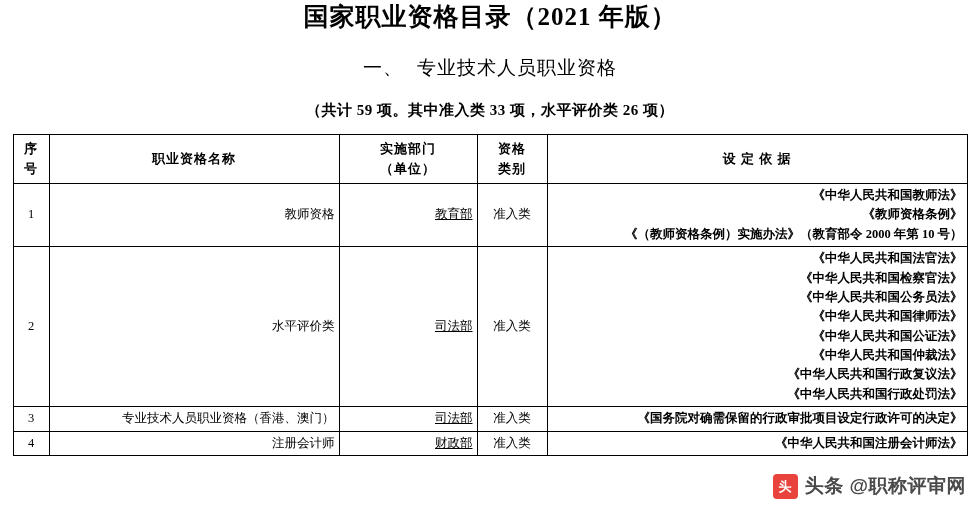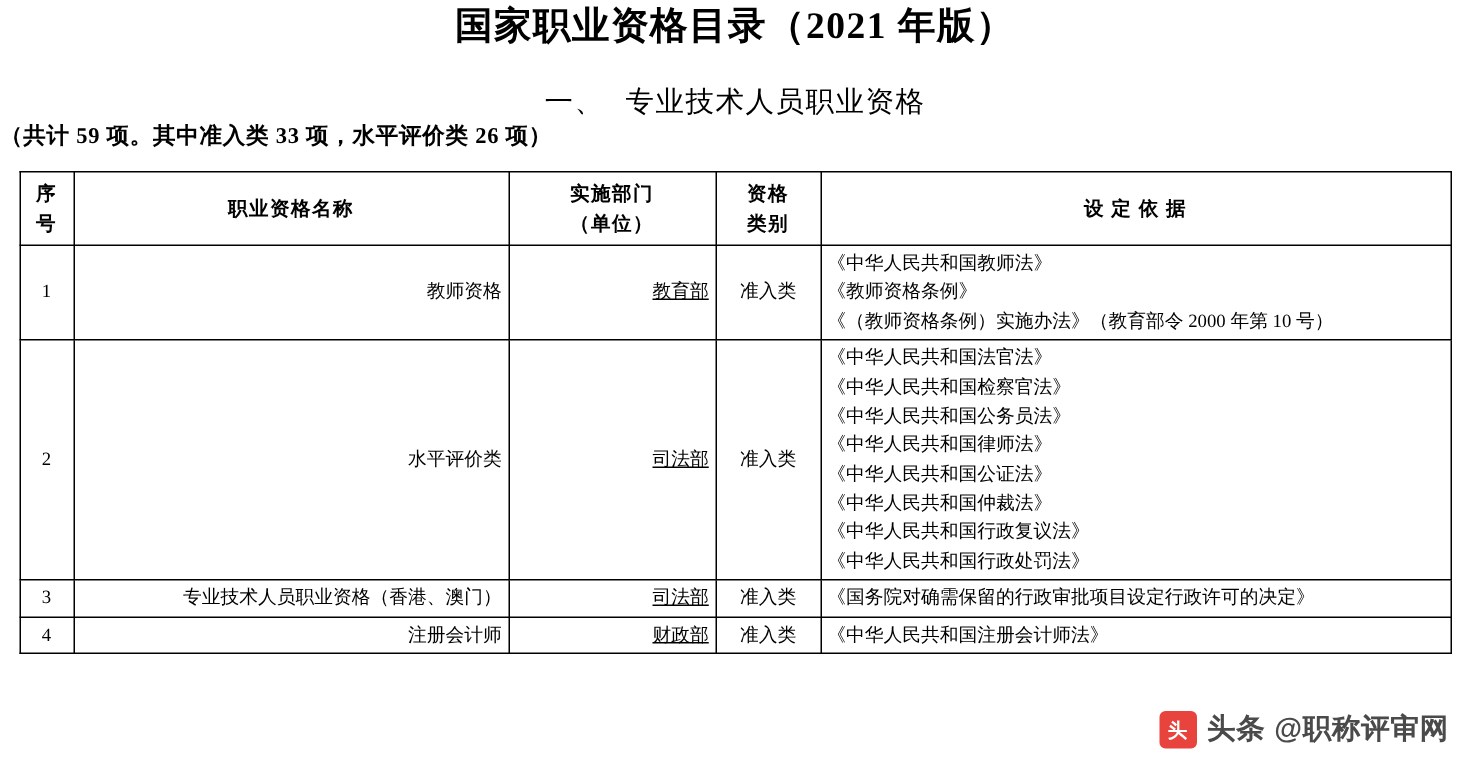--- a/index.html
+++ b/index.html
@@ -33,22 +33,24 @@
     text-align: center;
     font-size: 19px;
     font-weight: normal;
     margin-top: 22px;
     letter-spacing: 1px;
   }
   .doc-subtitle .sec-num {
     margin-right: 14px;
   }
   .doc-note {
+    text-align: center;
     font-size: 15px;
     font-weight: bold;
+    margin-top: 20px;
     letter-spacing: 0.5px;
   }
   table.catalog {
     border-collapse: collapse;
     width: 954px;
     margin: 14px auto 0 auto;
     table-layout: fixed;
   }
   table.catalog th, table.catalog td {
     border: 1px solid #000000;
@@ -78,22 +80,23 @@
     text-align: right;
   }
   td.dept {
     text-align: right;
     text-decoration: underline;
   }
   td.type {
     text-align: center;
   }
   td.basis {
-    text-align: left;
+    text-align: right;
     padding-left: 7px;
+    font-weight: bold;
   }
   td.basis .law-line {
     white-space: nowrap;
   }
   .th-twoline {
     line-height: 1.35;
   }
   .watermark {
     position: absolute;
     right: 14px;

